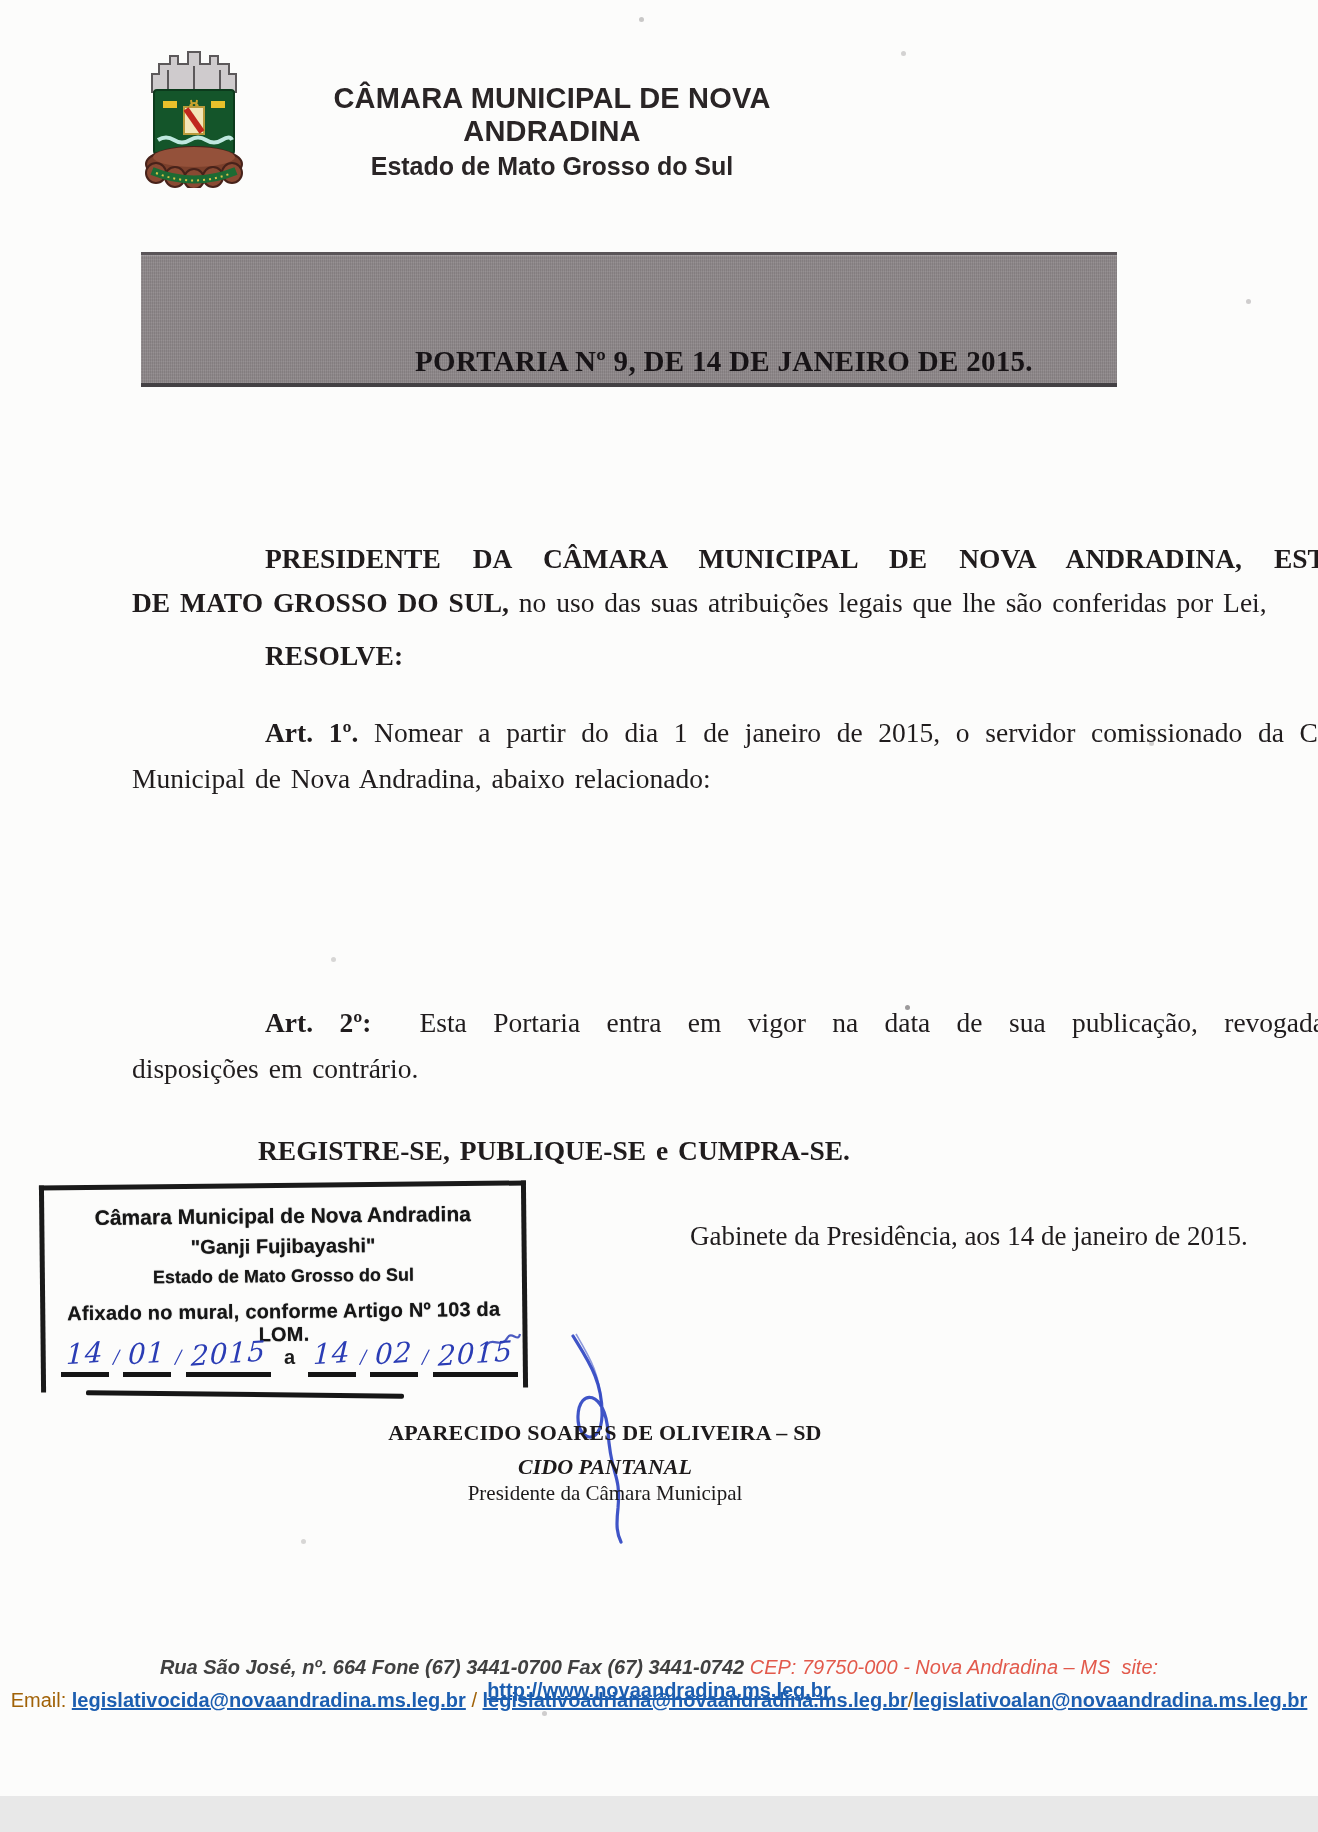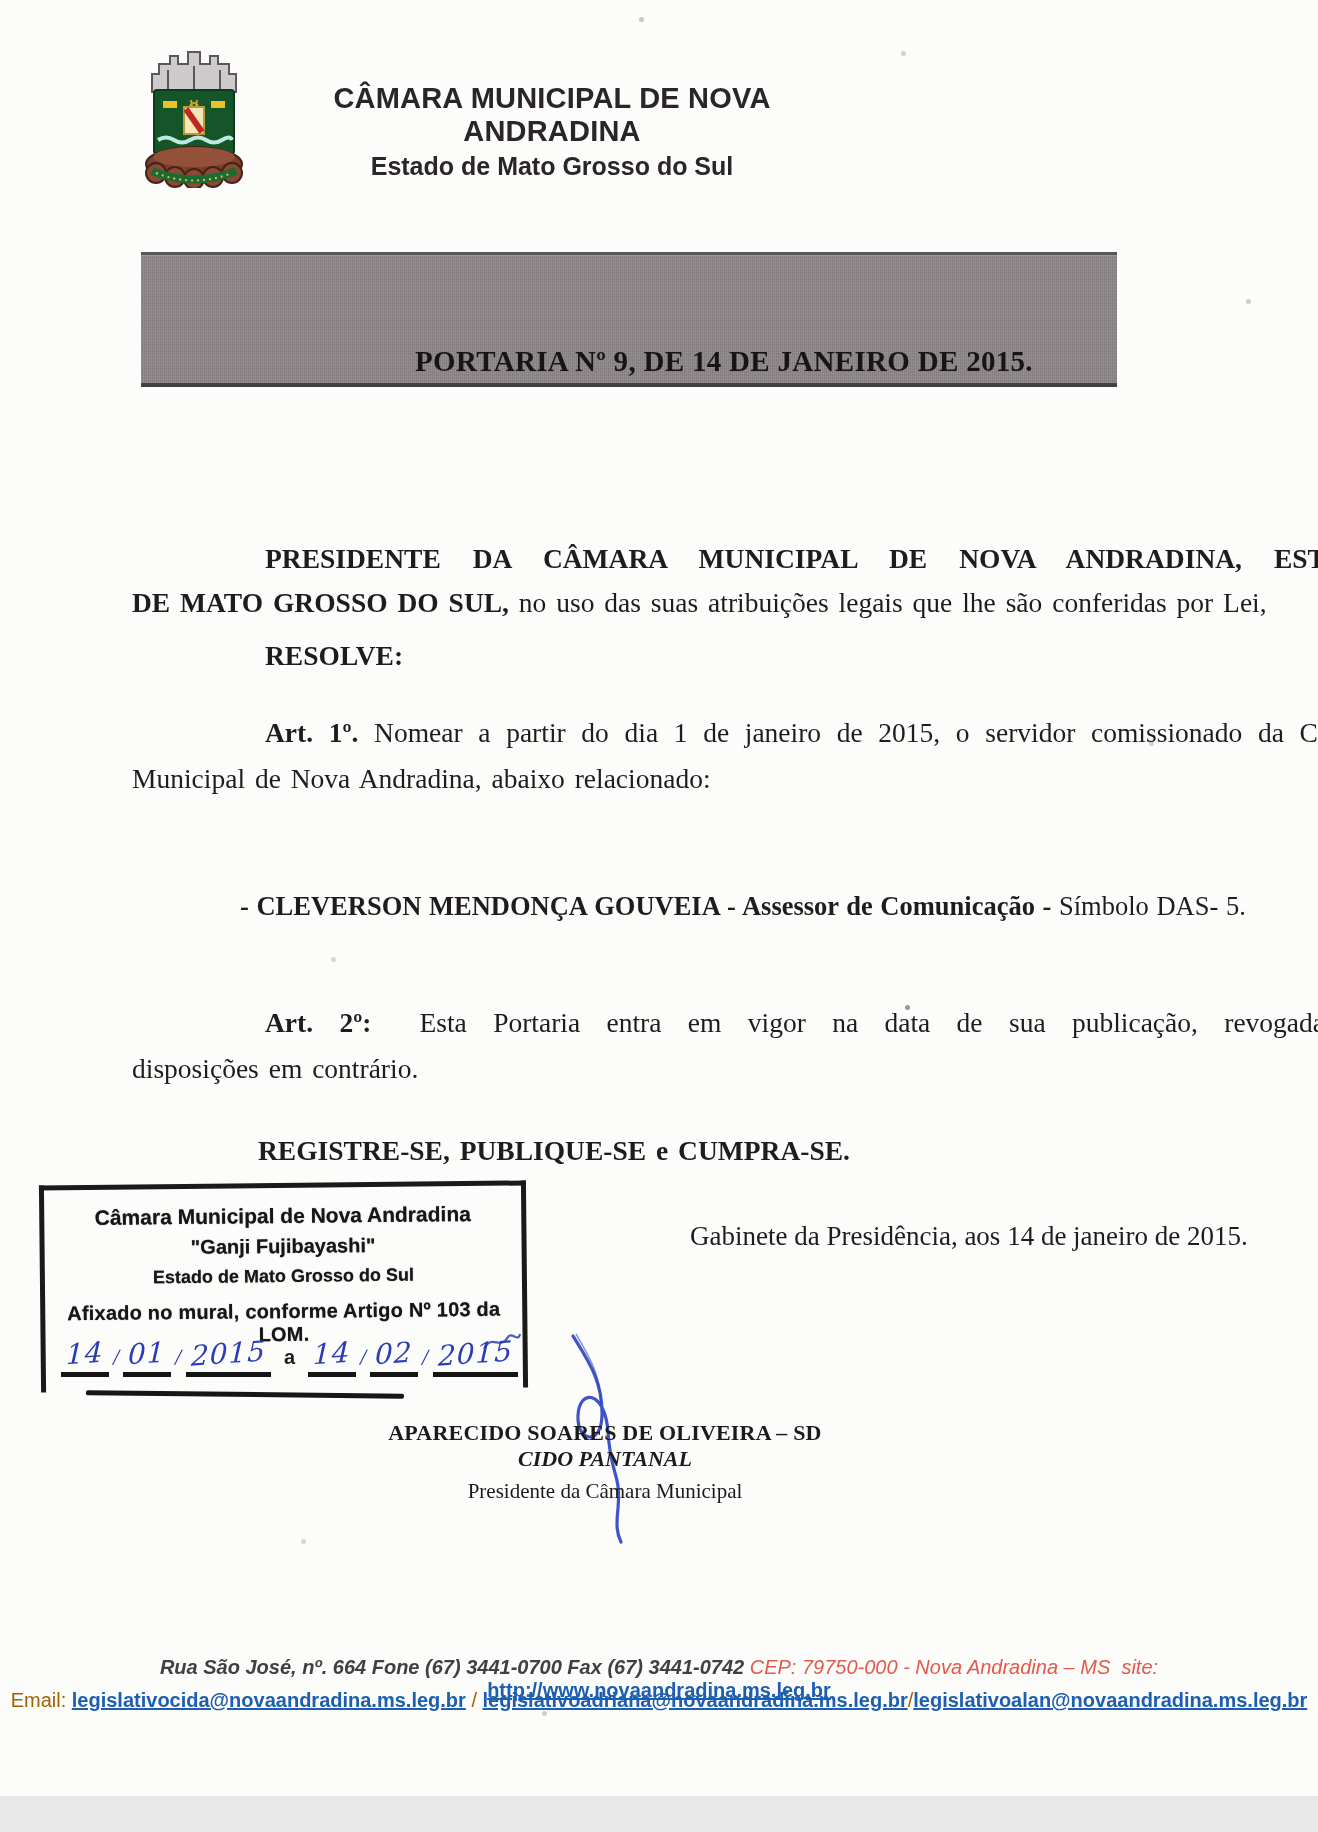--- a/index.html
+++ b/index.html
@@ -48,22 +48,22 @@
   .date-slash{color:#2b3db5;font-size:24px;transform:translateY(-6px) rotate(8deg);margin:0 1px;}
   .range-a{color:#1c1c1c;font-family:"Liberation Sans",sans-serif;font-weight:700;font-size:20px;
            margin:0 10px 8px 10px;}
   .stamp-bottom-line{left:86px;top:1392px;width:318px;height:5px;background:#161616;
                      transform:rotate(.6deg);border-radius:2px;}
   .y2-scribble{position:absolute;right:-4px;top:-8px;}
 
   
   .sig-block{left:305px;top:1420px;width:600px;text-align:center;}
   .sig-name{font-size:22px;font-weight:700;letter-spacing:.2px;}
-  .sig-alias{font-size:22px;font-weight:700;font-style:italic;}
-  .sig-title{font-size:21px;margin-top:7px;}
+  .sig-alias{font-size:22px;font-weight:700;font-style:italic;margin-top:8px;}
+  .sig-title{font-size:21px;margin-top:1px;}
   .sig-svg{left:545px;top:1330px;}
 
   
   .footer-line{left:0;width:1318px;text-align:center;
     font-family:"Liberation Sans","DejaVu Sans",sans-serif;font-size:20px;}
   .f1{top:1656px;}
   .f2{top:1689px;}
   .red-b{color:#404040;font-weight:700;font-style:italic;}
   .red-l{color:#e2594b;font-style:italic;}
   .link{color:#1c5eb0;font-weight:700;text-decoration:underline;}
@@ -132,23 +132,20 @@
     <span class="b">DE MATO GROSSO DO SUL,</span><span> no uso das suas atribuições legais que lhe são conferidas por Lei,</span>
   </div>
 
   <div class="bl b" style="top:639px;left:265px;">RESOLVE:</div>
 
   <div class="bl j ind" style="top:716px;">
     <span class="b">Art. 1º.</span><span> Nomear a partir do dia 1 de janeiro de 2015, o servidor comissionado da Câmara</span>
   </div>
   <div class="bl" style="top:762px;">Municipal de Nova Andradina, abaixo relacionado:</div>
 
-  <div class="bl" style="top:889px;left:240px;font-size:26.5px;word-spacing:1px;">
-    <span class="b">- CLEVERSON MENDONÇA GOUVEIA - Assessor de Comunicação - </span><span>Símbolo DAS- 5.</span>
-  </div>
 
   <div class="bl j ind" style="top:1006px;">
     <span class="b">Art. 2º:</span><span class="spacer"></span><span>Esta Portaria entra em vigor na data de sua publicação, revogadas as</span>
   </div>
   <div class="bl" style="top:1052px;">disposições em contrário.</div>
 
   <div class="bl b" style="top:1134px;left:258px;">REGISTRE-SE, PUBLIQUE-SE e CUMPRA-SE.</div>
 
   <div class="bl" style="top:1219px;left:690px;font-size:27px;word-spacing:0;">Gabinete da Presidência, aos 14 de janeiro de 2015.</div>
 

